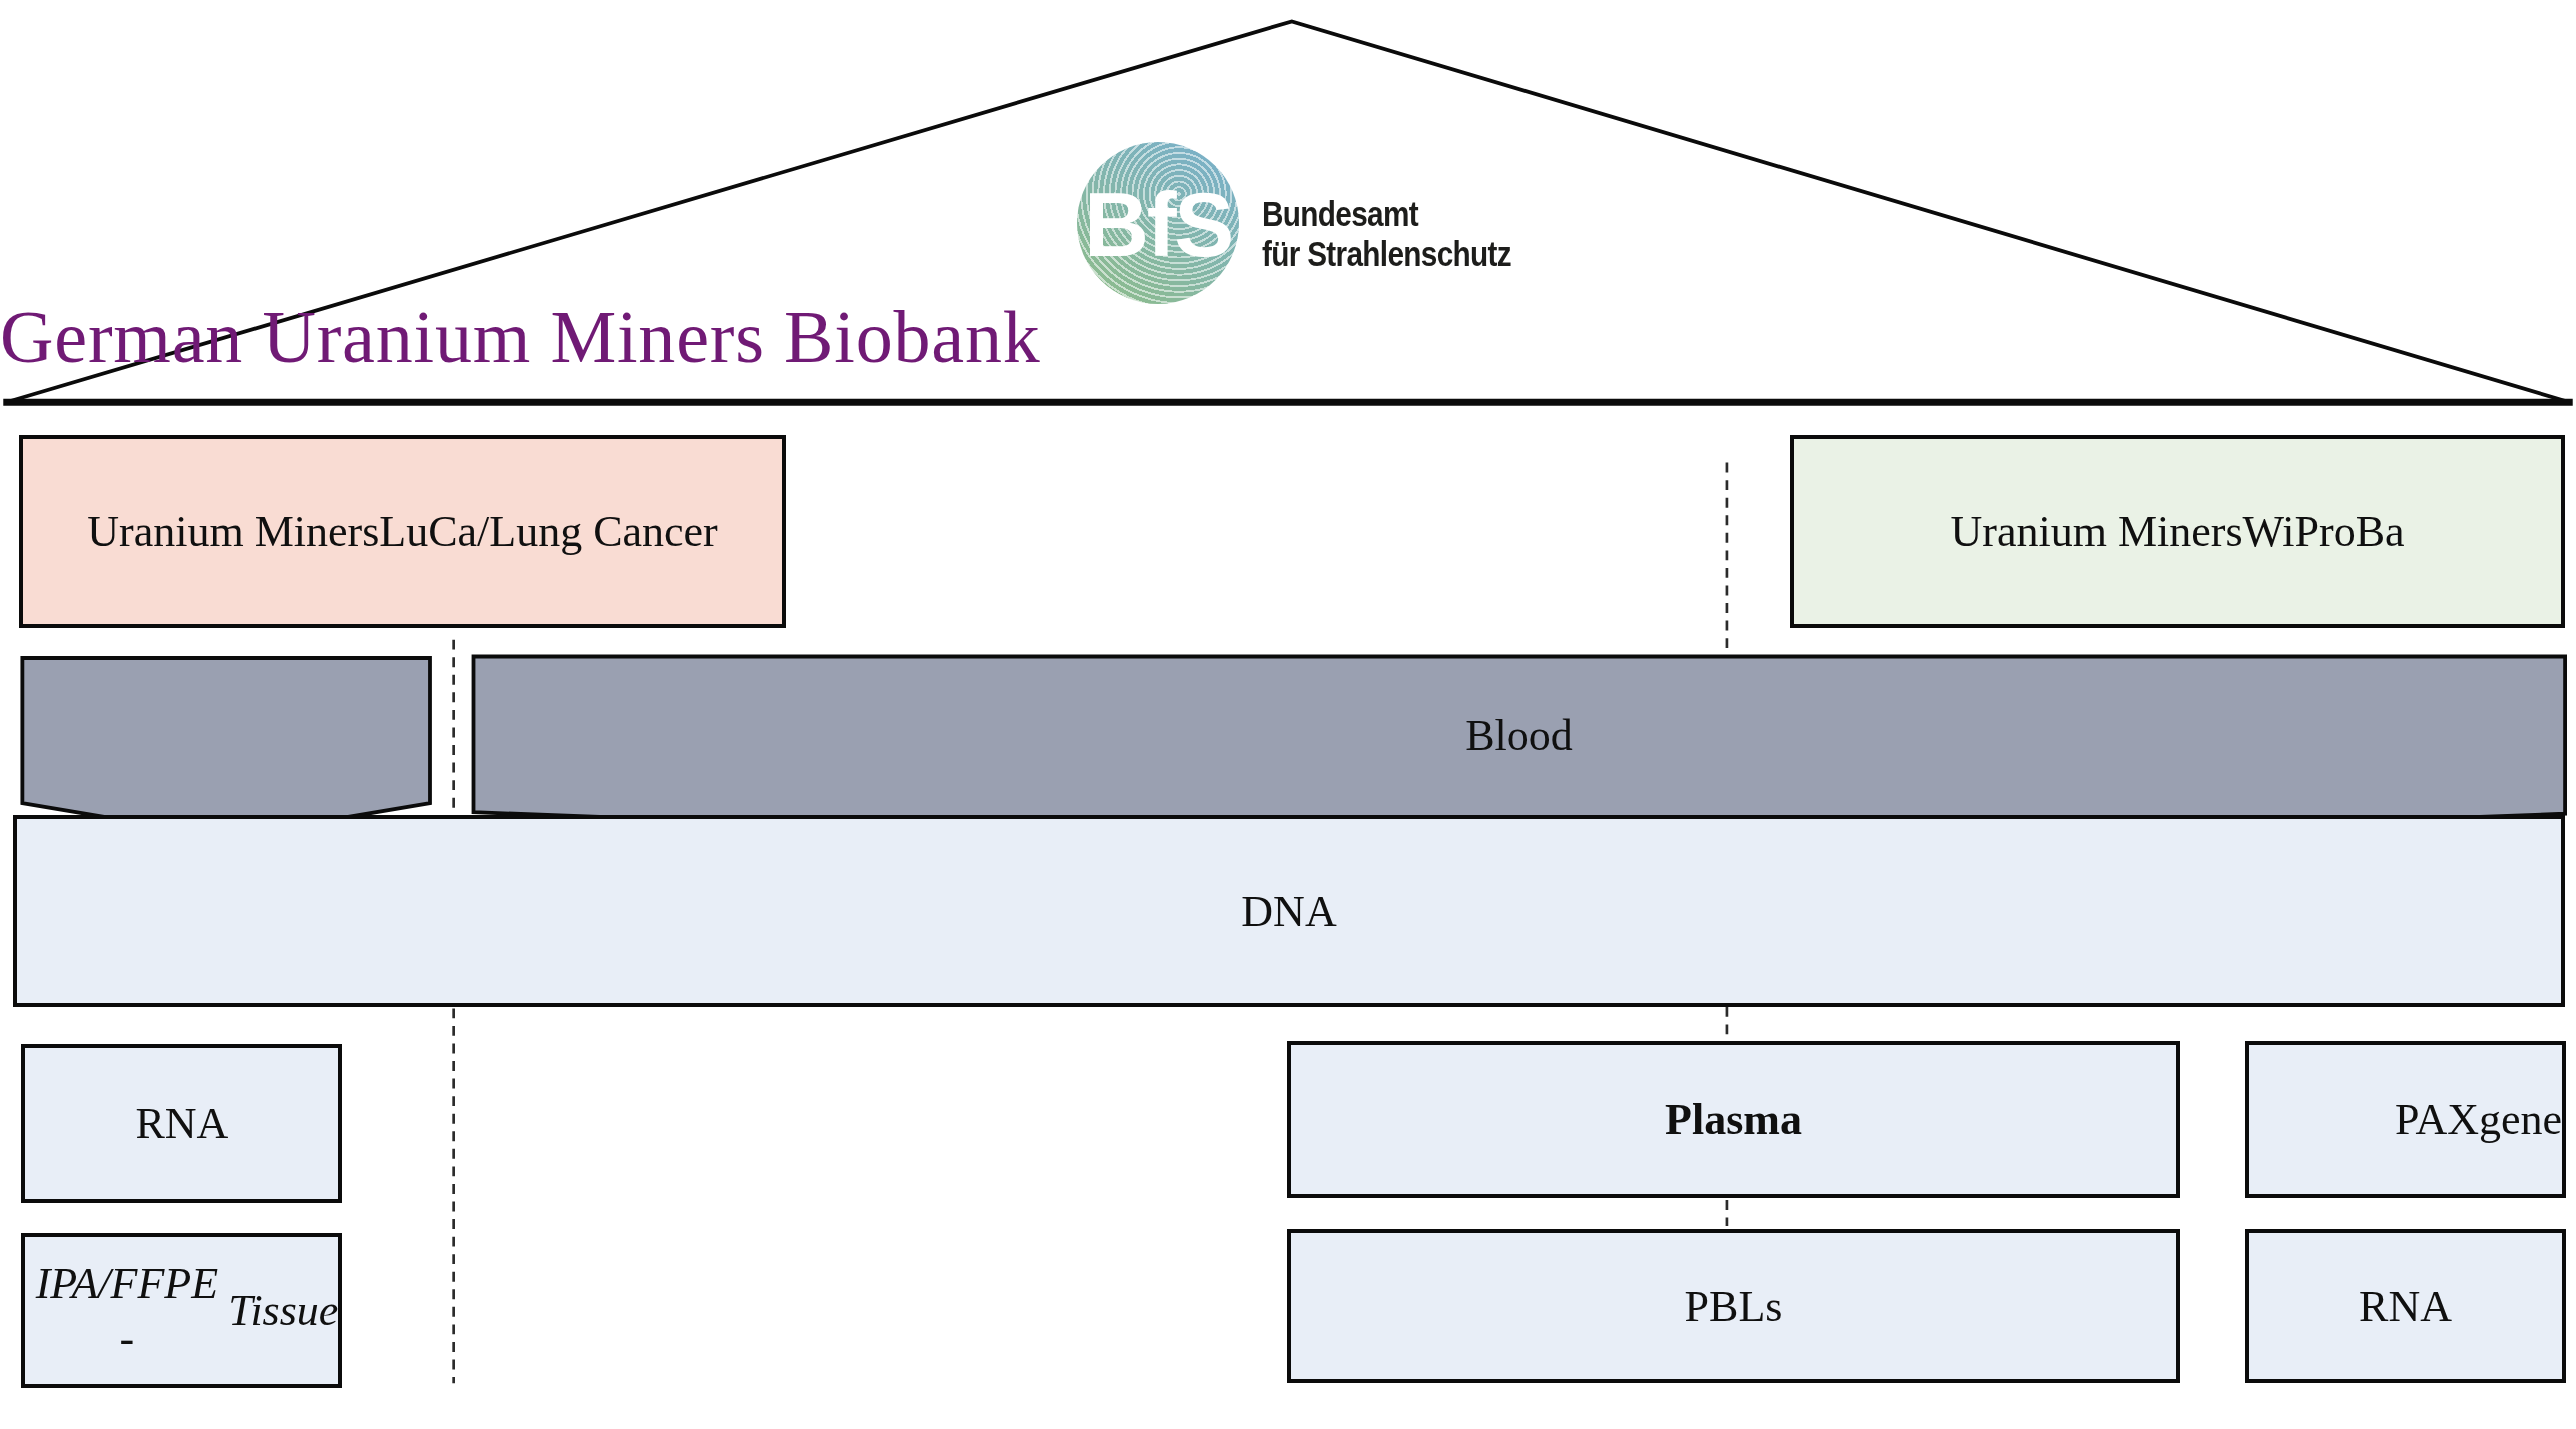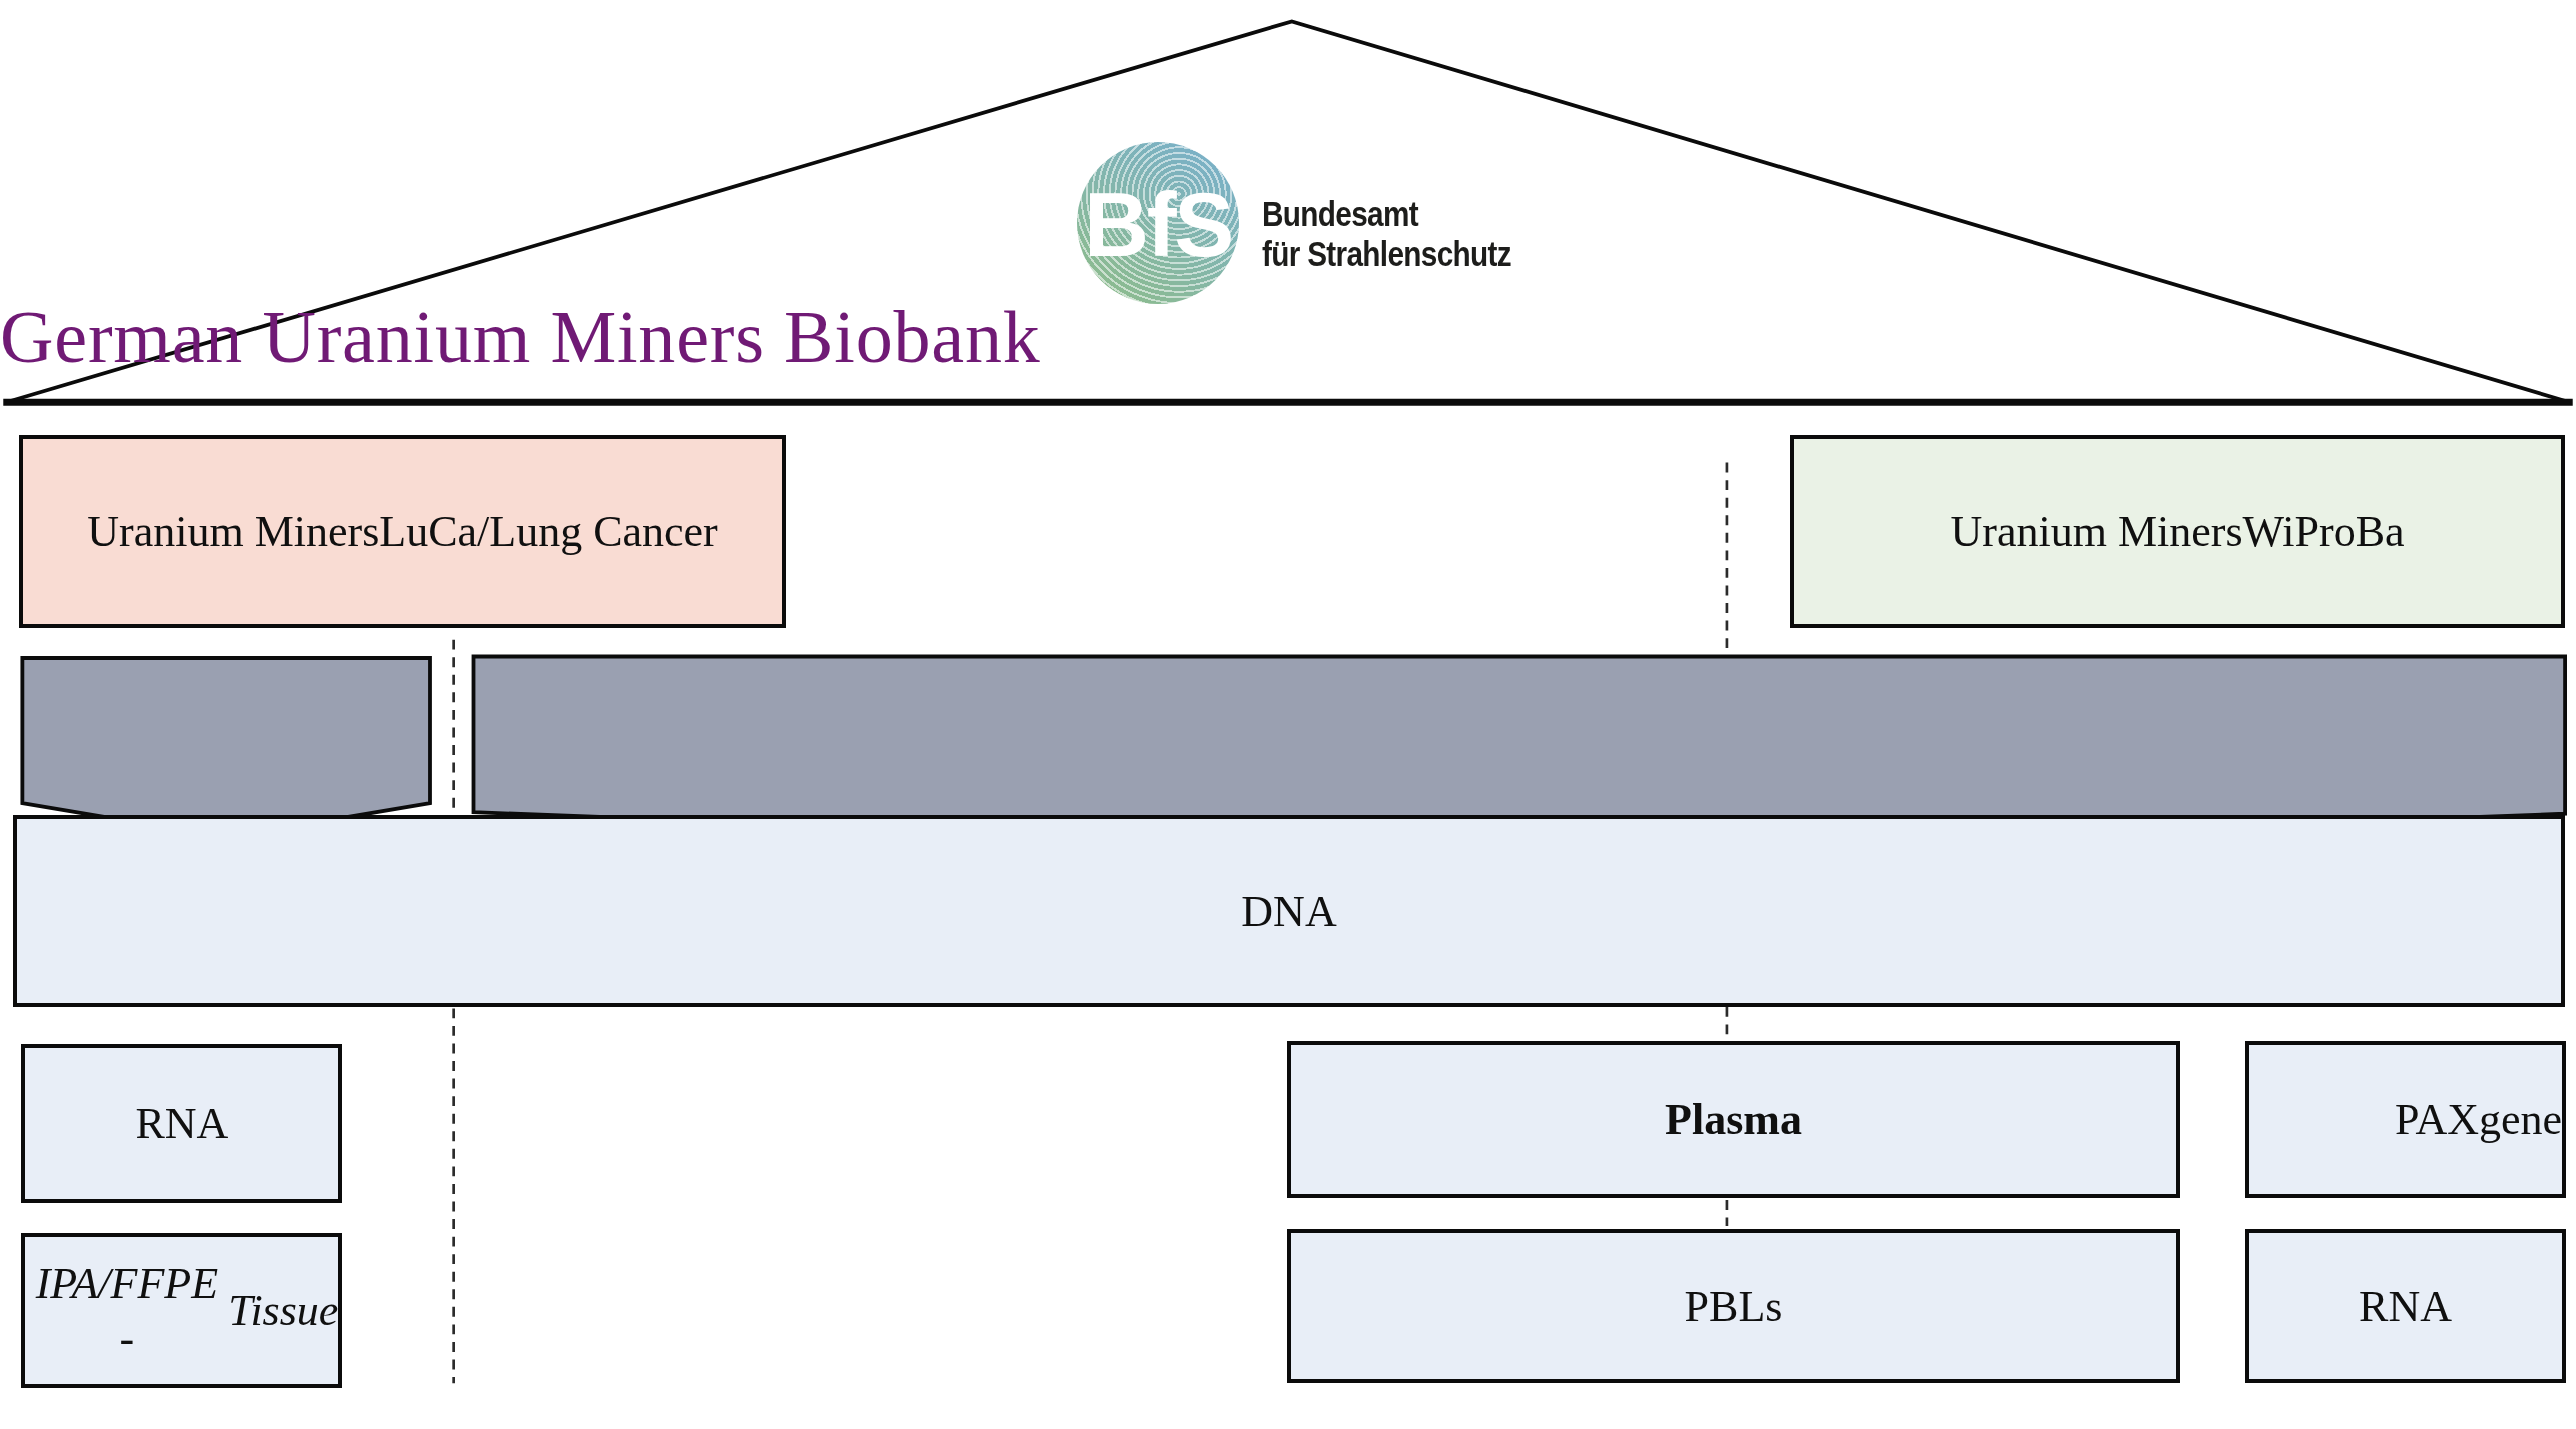--- a/index.html
+++ b/index.html
@@ -95,20 +95,23 @@
     <span>Uranium Miners</span>
     <span>LuCa/Lung Cancer</span>
   </div>
 
   <div class="box green" style="left:1790px;top:435px;width:775px;height:193px;">
     <span>Uranium Miners</span>
     <span>WiProBa</span>
   </div>
 
 
+  <div class="shape-label" style="left:473px;top:657px;width:2092px;height:157px;font-size:44px;">
+    <span>Blood</span>
+  </div>
 
   <div class="box blue" style="left:13px;top:815px;width:2552px;height:192px;">
     <span>DNA</span>
   </div>
 
   <div class="box blue" style="left:21.4px;top:1044px;width:321px;height:159px;">
     <span>RNA</span>
   </div>
 
   <div class="box blue" style="left:21.4px;top:1233px;width:321px;height:155px;font-style:italic;">

